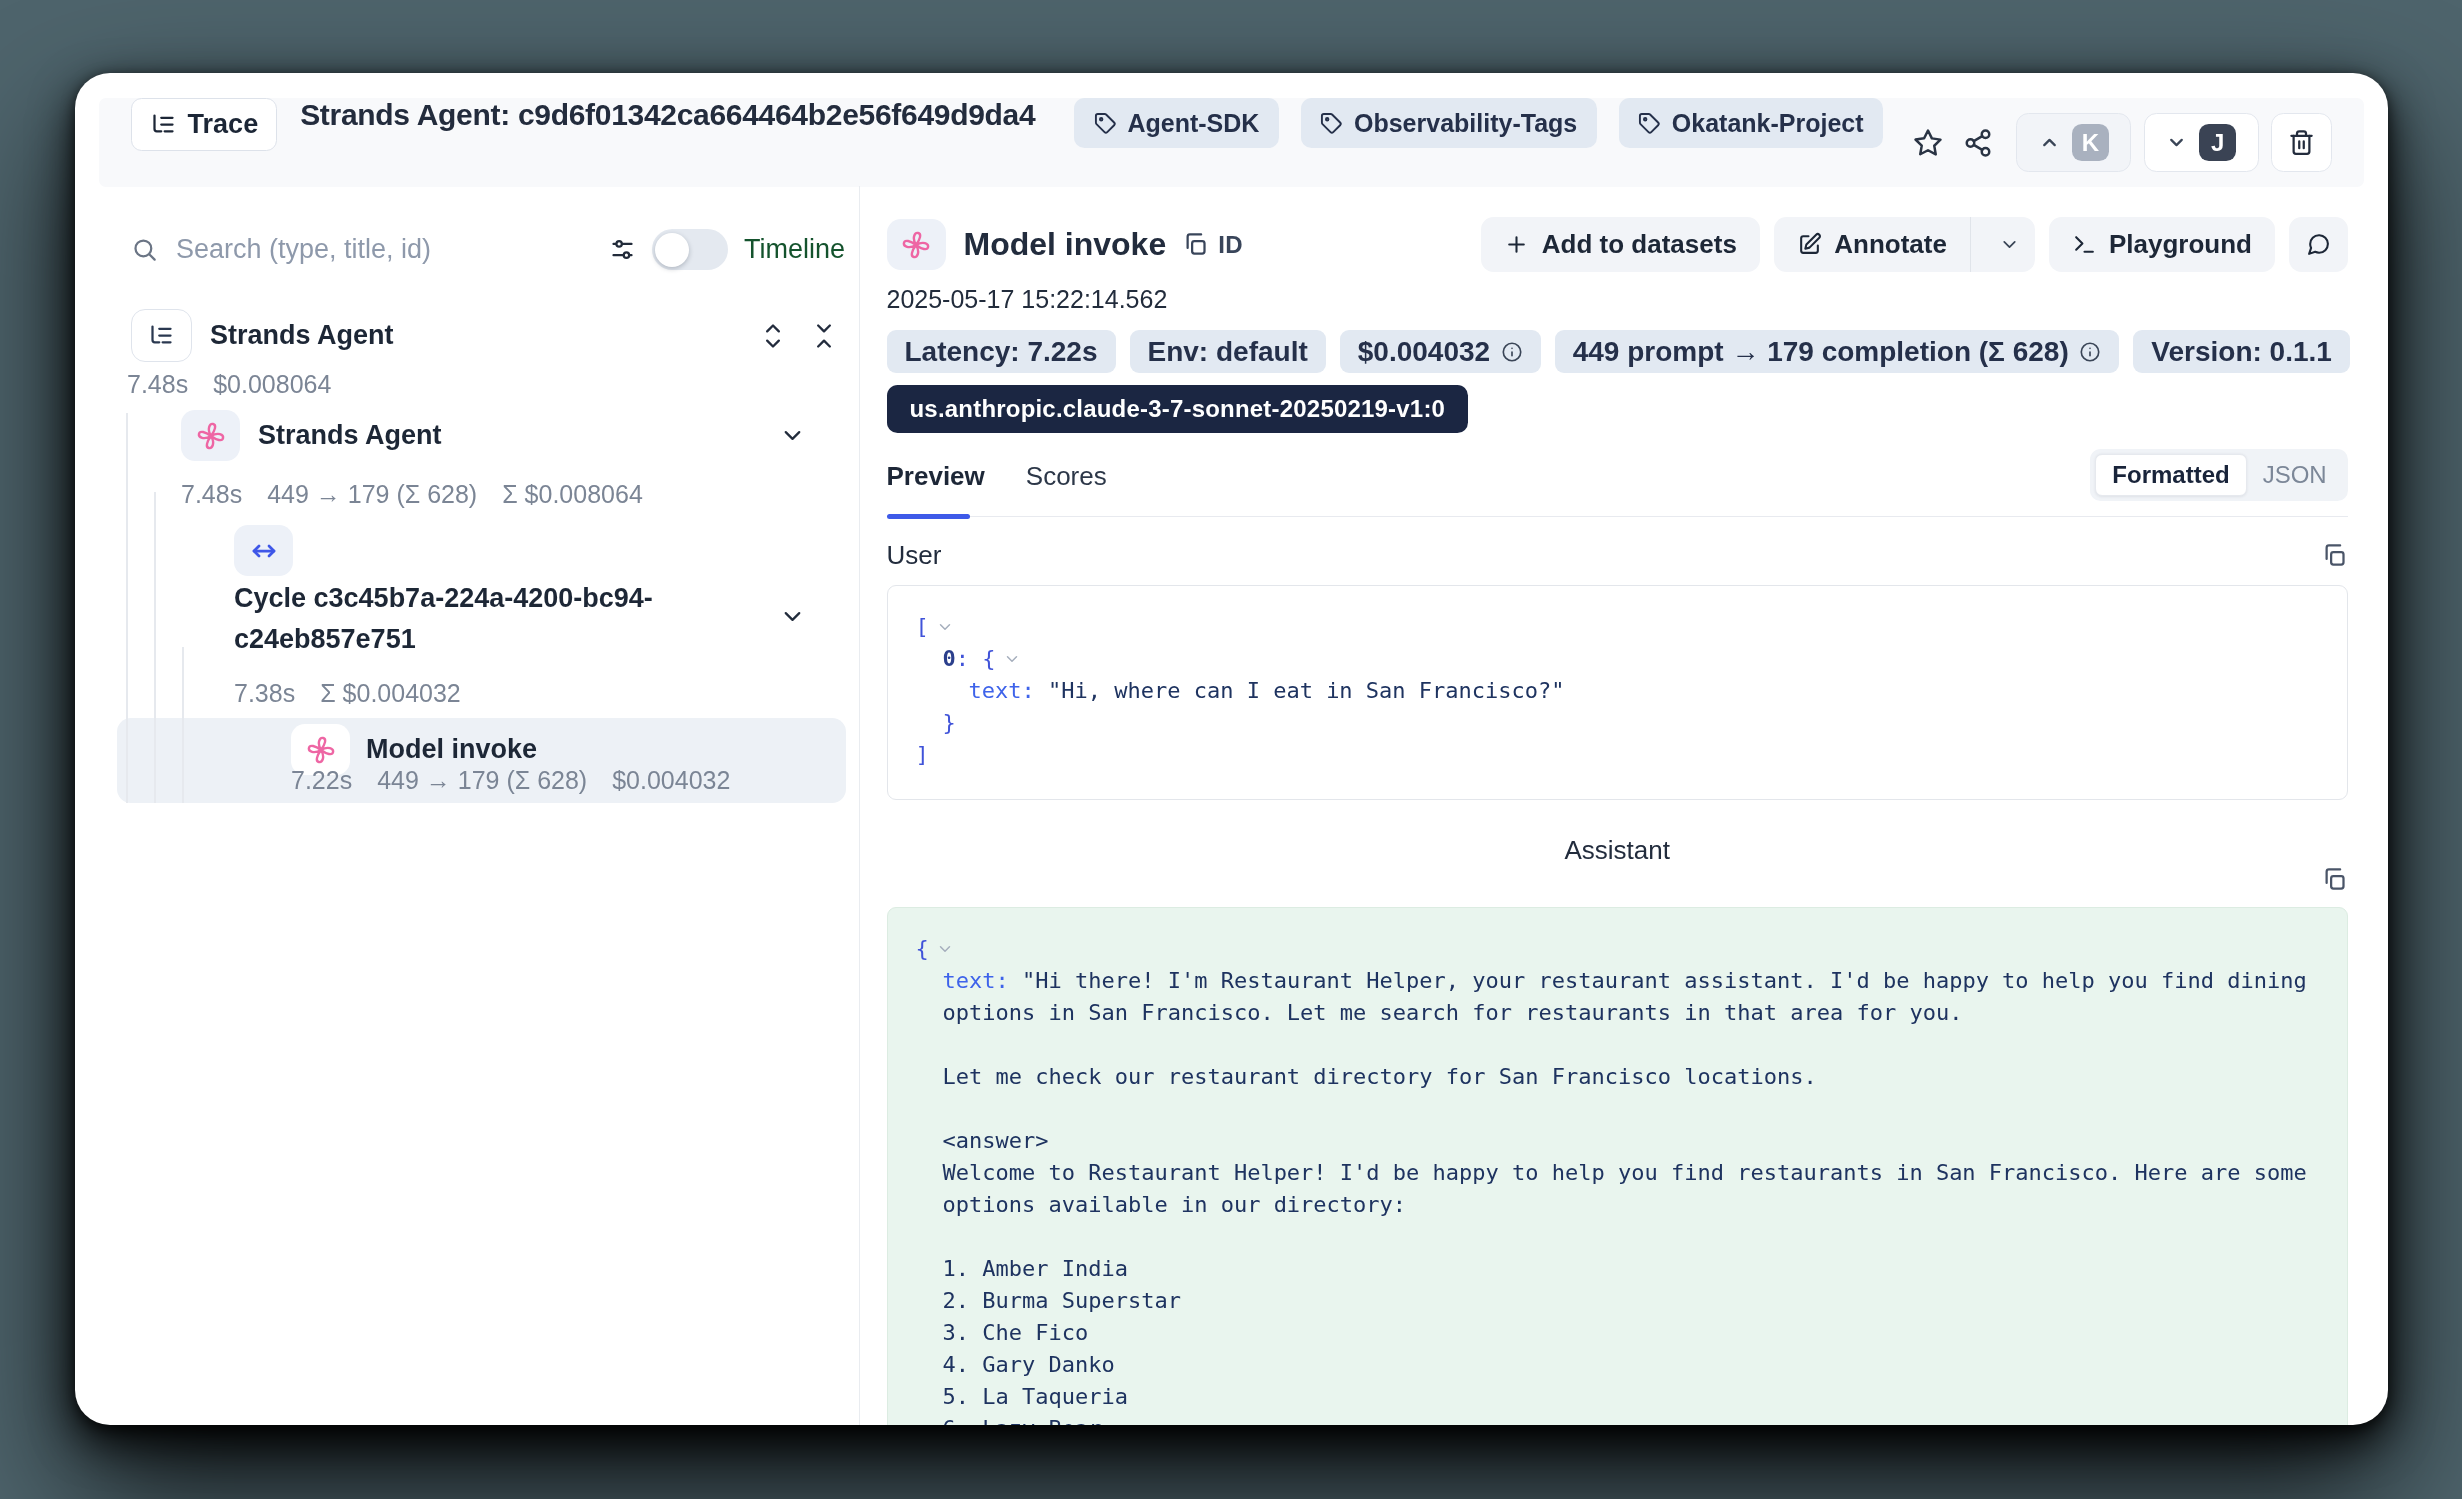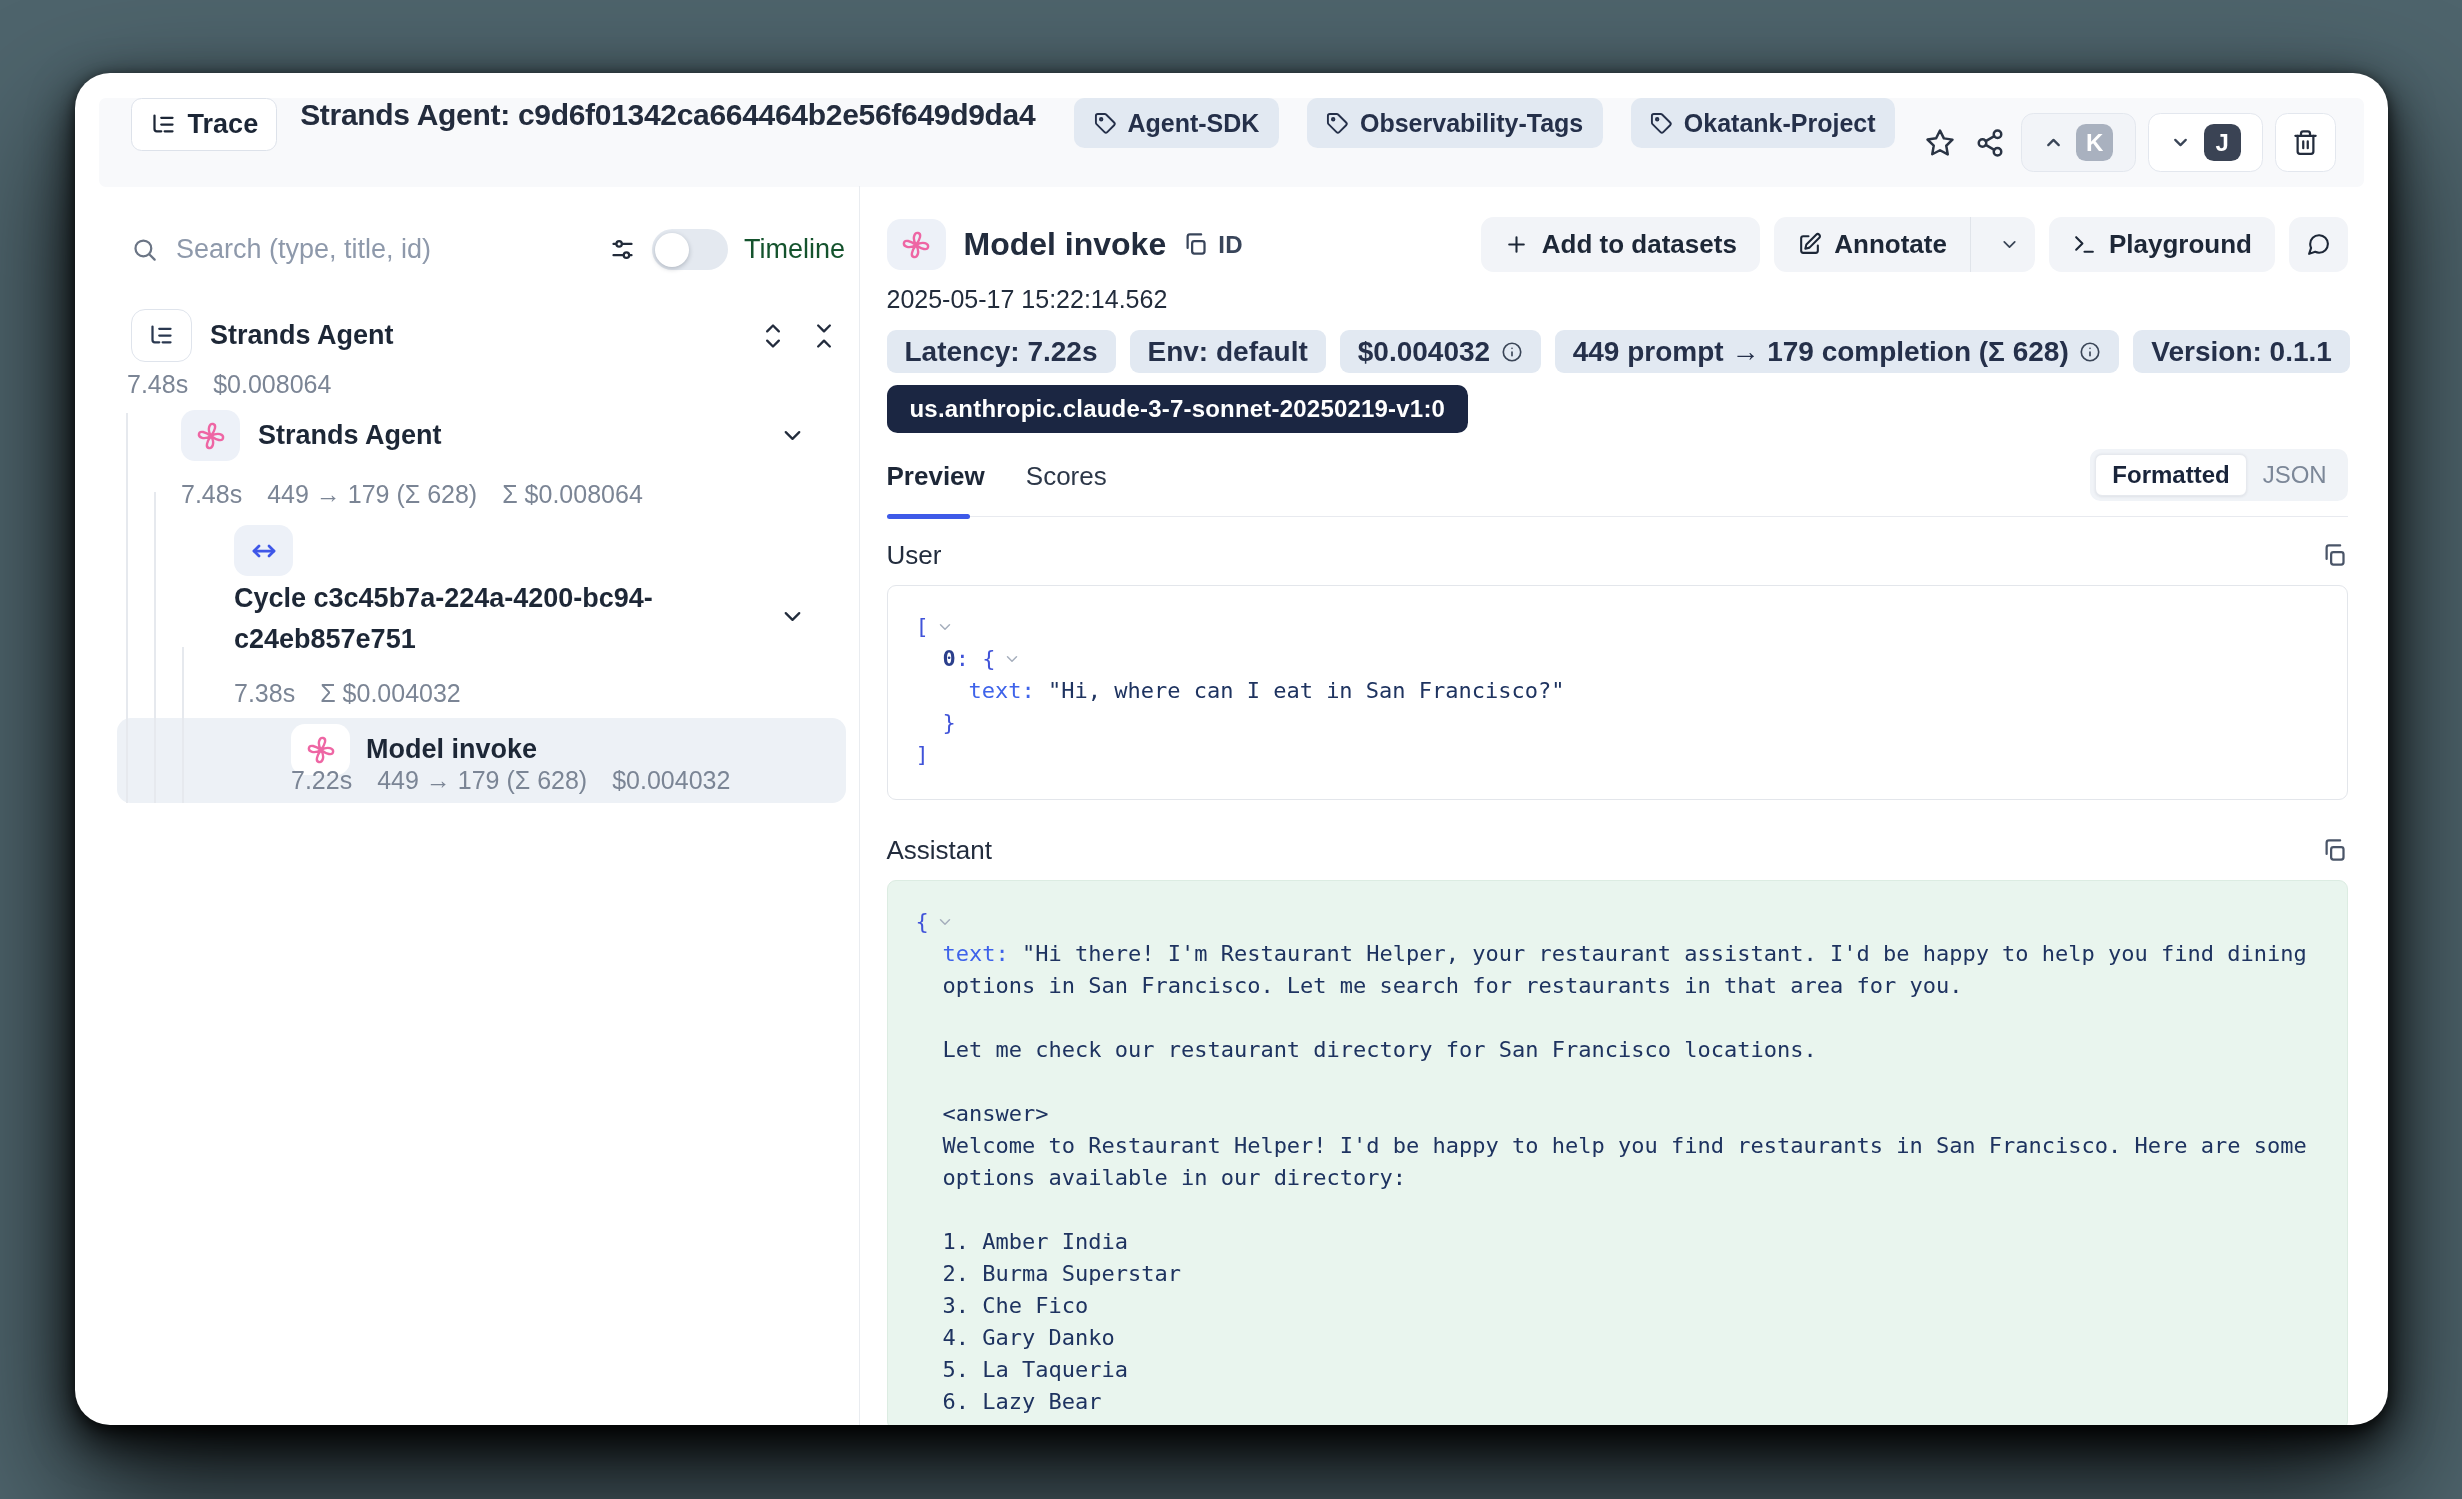--- a/index.html
+++ b/index.html
@@ -21,21 +21,21 @@
     position:absolute;left:24px;top:25px;right:24px;height:89px;
     background:#f8f9fb;border-radius:7px;
     display:flex;padding:0 32px;box-sizing:border-box;gap:16px;
   }
   .trace-badge{
     display:inline-flex;align-items:center;gap:10.6px;height:51px;padding:0 18px;
     background:#fff;border:1.3px solid #dde2ea;border-radius:10.6px;
     font-size:27px;font-weight:600;color:#1c2636;flex:none;
   }
   .page-title{font-size:30px;font-weight:700;color:#232c3d;margin-left:7px;white-space:nowrap;letter-spacing:-0.3px;}
-  .tags{display:flex;gap:28px;margin-left:23px;}
+  .tags{display:flex;gap:22px;margin-left:23px;}
   .tag{
     display:inline-flex;align-items:center;gap:10.6px;height:50px;padding:0 19.5px;
     background:#e2e9f2;border-radius:10.6px;font-size:25px;font-weight:600;color:#25304a;white-space:nowrap;
   }
   .tag .ic{width:23px;height:23px;}
   .hdr-icons{display:flex;align-items:center;gap:19.5px;margin-left:14px;color:#2a3444;}
   .hdr-icons .ic{width:30px;height:30px;cursor:pointer;}
   .hdr-right{margin-left:auto;display:flex;align-items:center;gap:12.4px;}
   .nav-btn{
     height:57px;min-width:113px;border-radius:12.4px;display:flex;align-items:center;justify-content:center;gap:12.4px;
@@ -413,21 +413,21 @@
             <path d="m6 9 6 6 6-6"></path>
           </svg></div>
       <div class="cl pl1"><span class="idx">0</span><span class="punct">: {</span><svg class="chev-inline" viewBox="0 0 24 24">
             <path d="m6 9 6 6 6-6"></path>
           </svg></div>
       <div class="cl pl2"><span class="key">text:</span><span class="val"> "Hi, where can I eat in San Francisco?"</span></div>
       <div class="cl pl1"><span class="punct">}</span></div>
       <div class="cl"><span class="punct">]</span></div>
     </div>
 
-    <div class="section-head" style="margin-top:35px;">
+    <div class="section-head" style="margin-top:35px;flex-direction:column;">
       <span class="section-title">Assistant</span>
       <svg class="ic copy-ic" viewBox="0 0 24 24">
         <rect x="9" y="9" width="11" height="11" rx="2"></rect>
           <path d="M5 15V5a2 2 0 0 1 2-2h10"></path>
       </svg>
     </div>
     <div class="code-block assistant">
       <div class="cl"><span class="punct">{</span><svg class="chev-inline" viewBox="0 0 24 24">
             <path d="m6 9 6 6 6-6"></path>
           </svg></div>

